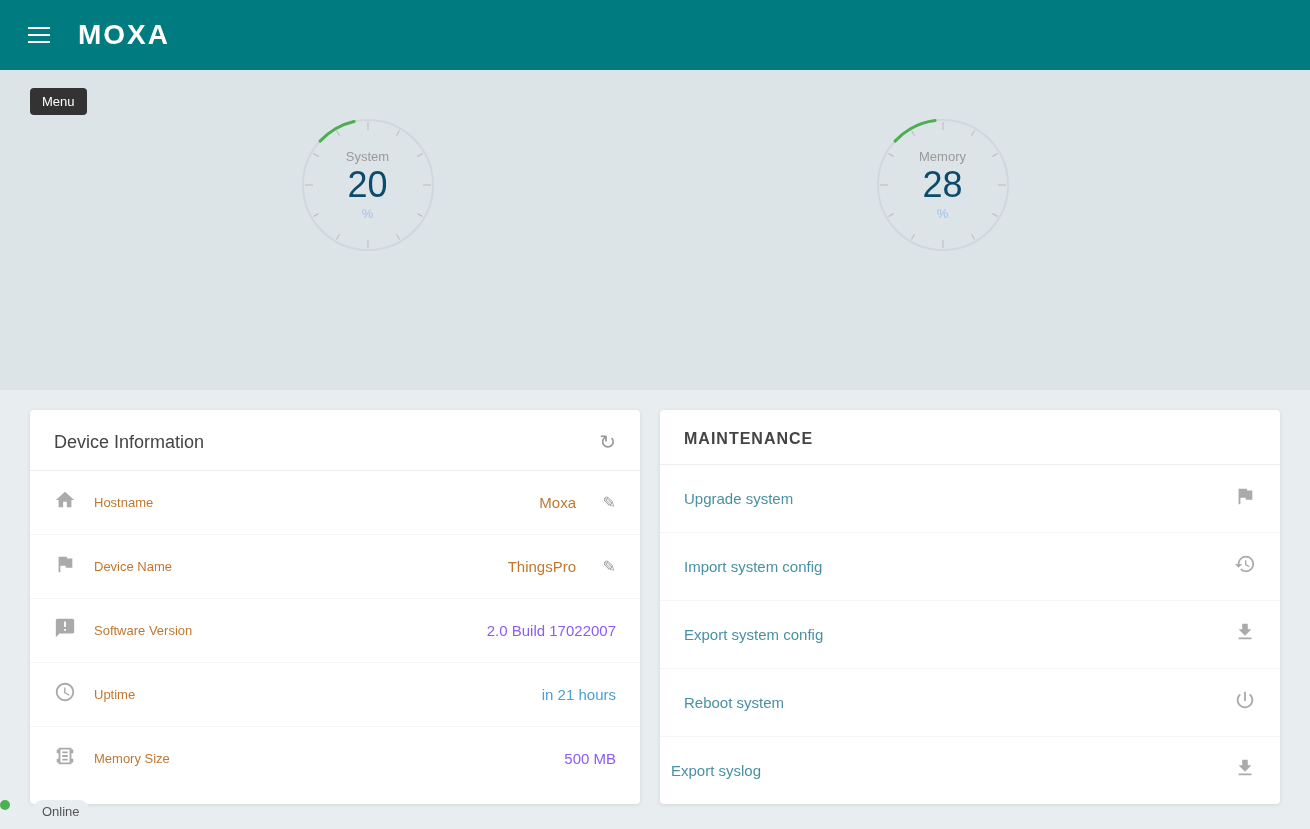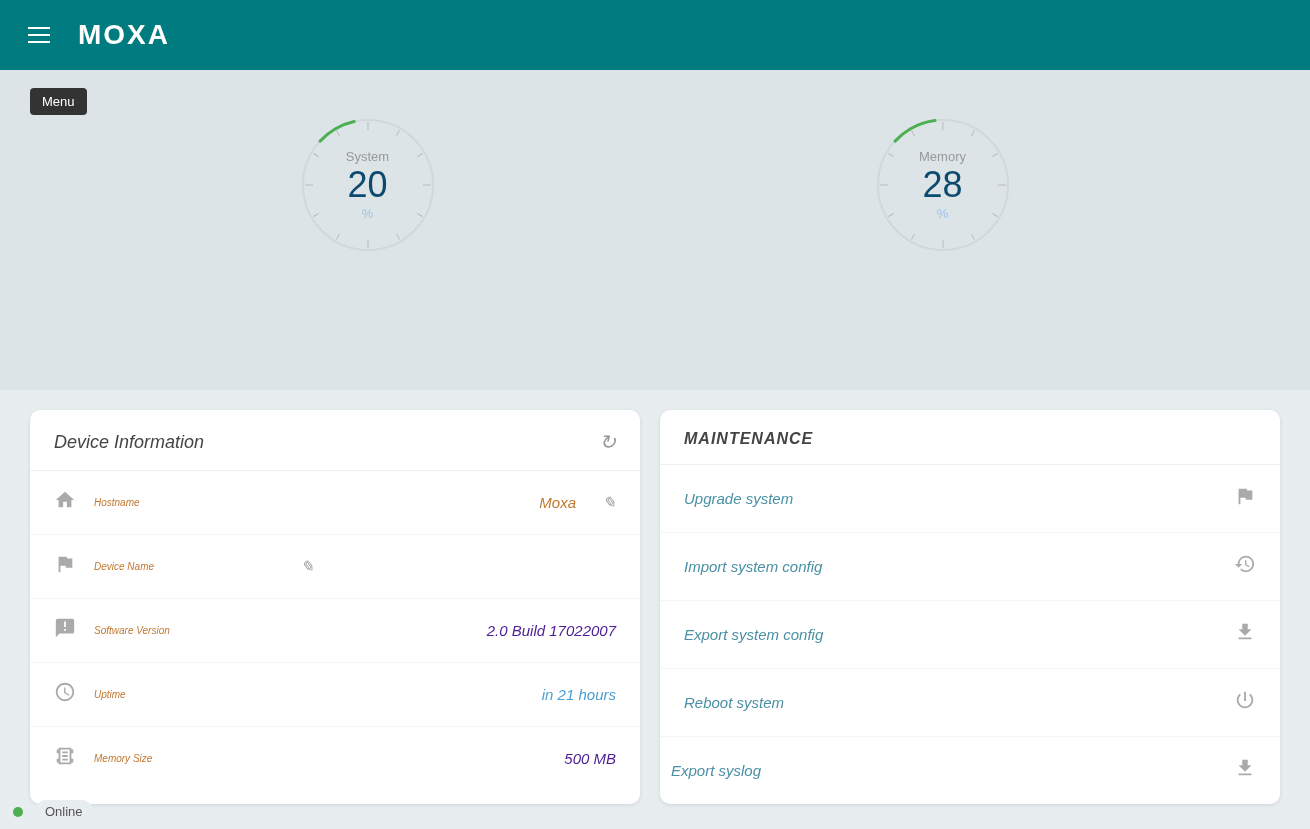--- a/index.html
+++ b/index.html
@@ -129,23 +129,22 @@
     
     .main-content {
       display: flex;
       gap: 20px;
       padding: 20px 30px;
     }
 
     
     .card {
       background: white;
-      border-radius: 10px;
+      border-radius: 4px;
       box-shadow: 0 1px 4px rgba(0,0,0,0.1);
-      font-style: italic;
     }
     .device-card {
       flex: 0 0 610px;
     }
     .maintenance-card {
       flex: 1;
     }
     .card-header {
       padding: 20px 24px 16px;
       border-bottom: 1px solid #eee;
@@ -182,31 +181,31 @@
       border-bottom: none;
     }
     .row-icon {
       width: 40px;
       color: #aaa;
       font-size: 20px;
       flex-shrink: 0;
     }
     .row-label {
       flex: 0 0 180px;
-      font-size: 10px;
+      font-size: 13px;
       color: #c07830;
     }
     .row-value {
       flex: 1;
       font-size: 15px;
       color: #4a9fd4;
       text-align: right;
     }
     .row-value.plain {
-      color: #4c1d95;
+      color: #8b5cf6;
     }
     .edit-icon {
       width: 30px;
       color: #999;
       font-size: 16px;
       cursor: pointer;
       text-align: right;
       margin-left: 10px;
     }
 
@@ -231,23 +230,23 @@
       color: #999;
       font-size: 20px;
     }
 
     
     .status-bar {
       position: fixed;
       bottom: 0;
       left: 0;
       display: flex;
-      align-items: center;
-      gap: 12px;
-      padding: 6px 13px;
+      align-items: flex-start;
+      gap: 22px;
+      padding: 6px 0;
       background: transparent;
     }
     .status-dot {
       width: 10px;
       height: 10px;
       background: #4caf50;
       border-radius: 50%;
     }
     .status-text {
       font-size: 13px;
@@ -357,20 +356,21 @@
       <div class="edit-icon">✎</div>
     </div>
 
     <div class="info-row">
       <div class="row-icon">
         <svg width="22" height="22" viewBox="0 0 24 24" fill="#aaa">
           <path d="M14.4 6L14 4H5v17h2v-7h5.6l.4 2h7V6z"></path>
         </svg>
       </div>
       <div class="row-label">Device Name</div>
+      <div class="row-value" style="color:#c07830">ThingsPro</div>
       <div class="edit-icon">✎</div>
     </div>
 
     <div class="info-row">
       <div class="row-icon">
         <svg width="22" height="22" viewBox="0 0 24 24" fill="#aaa">
           <path d="M20 2H4c-1.1 0-2 .9-2 2v18l4-4h14c1.1 0 2-.9 2-2V4c0-1.1-.9-2-2-2zm-7 9h-2V5h2v6zm0 4h-2v-2h2v2z"></path>
         </svg>
       </div>
       <div class="row-label">Software Version</div>

